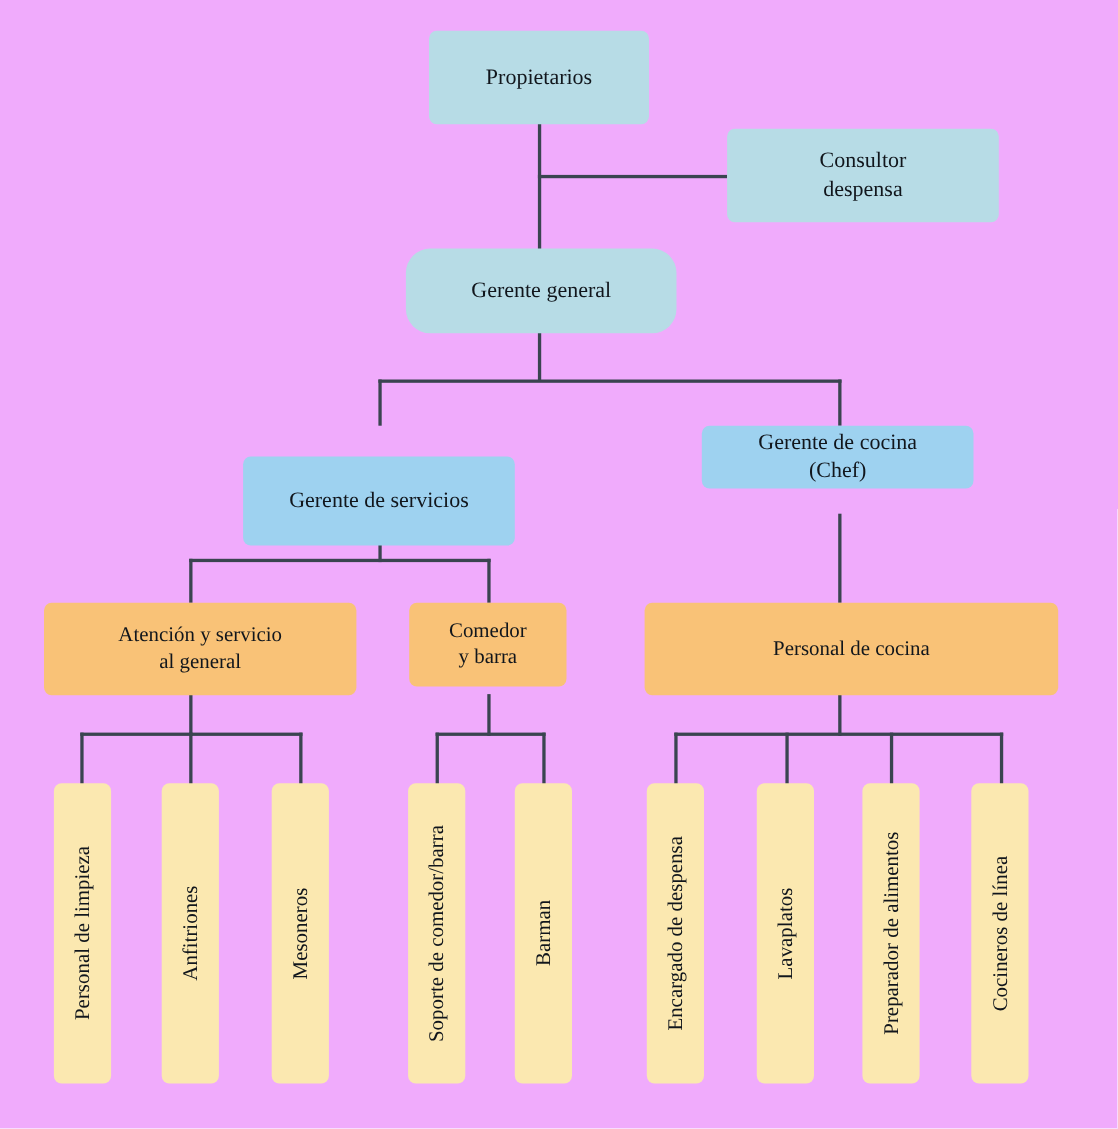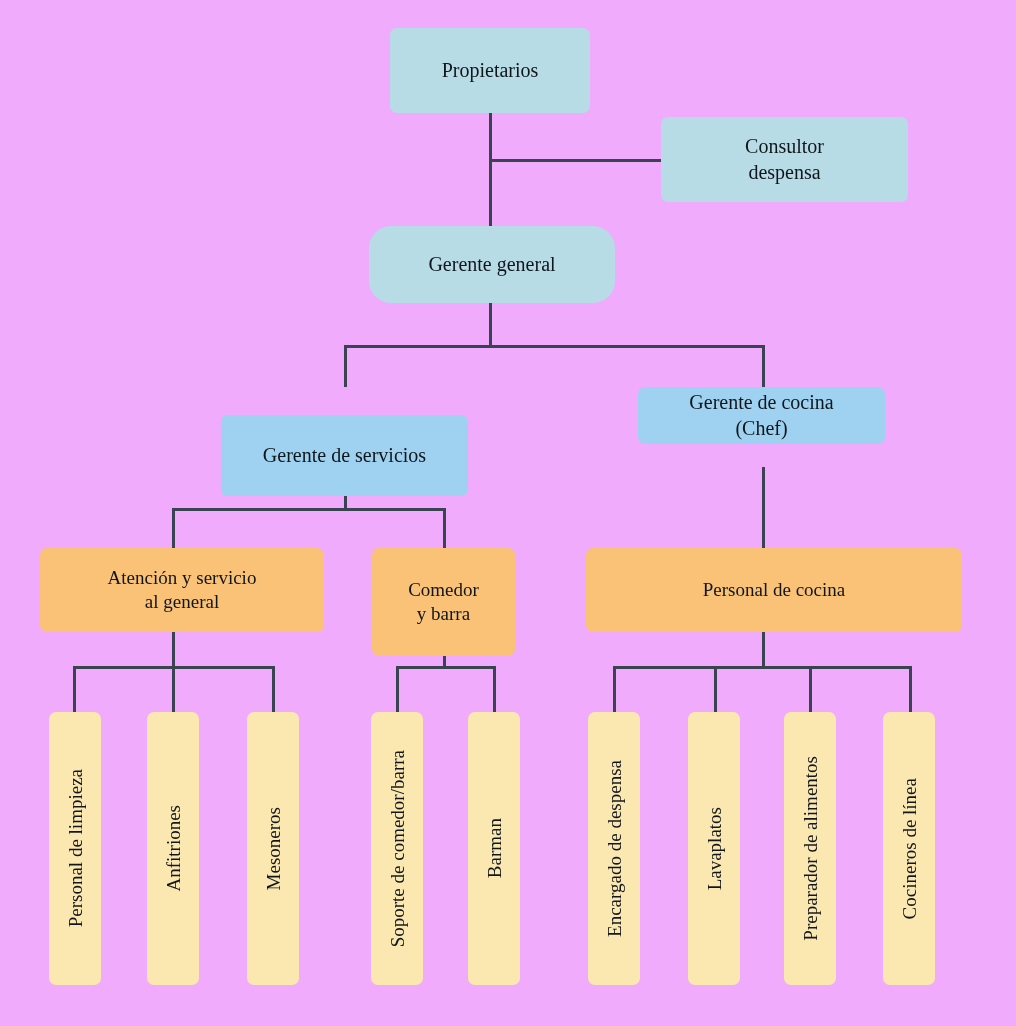--- a/index.html
+++ b/index.html
@@ -126,21 +126,21 @@
   <div class="node lvl-mgr" style="left:638px; top:387px; width:247px; height:57px; flex-direction:column;">
     <span>Gerente de cocina</span>
     <span>(Chef)</span>
   </div>
 
   <div class="node lvl-dept" style="left:40px; top:548px; width:284px; height:84px; flex-direction:column;">
     <span>Atención y servicio</span>
     <span>al general</span>
   </div>
 
-  <div class="node lvl-dept" style="left:372px; top:548px; width:143px; height:108px; flex-direction:column;">
+  <div class="node lvl-dept" style="left:372px; top:548px; width:143px; height:76px; flex-direction:column;">
     <span>Comedor</span>
     <span>y barra</span>
   </div>
 
   <div class="node lvl-dept" style="left:586px; top:548px; width:376px; height:84px;">
     <span>Personal de cocina</span>
   </div>
 
   <div class="node lvl-leaf" style="left:49px; top:712px; width:52px; height:273px;">
     <span class="vtext">Personal de limpieza</span>

